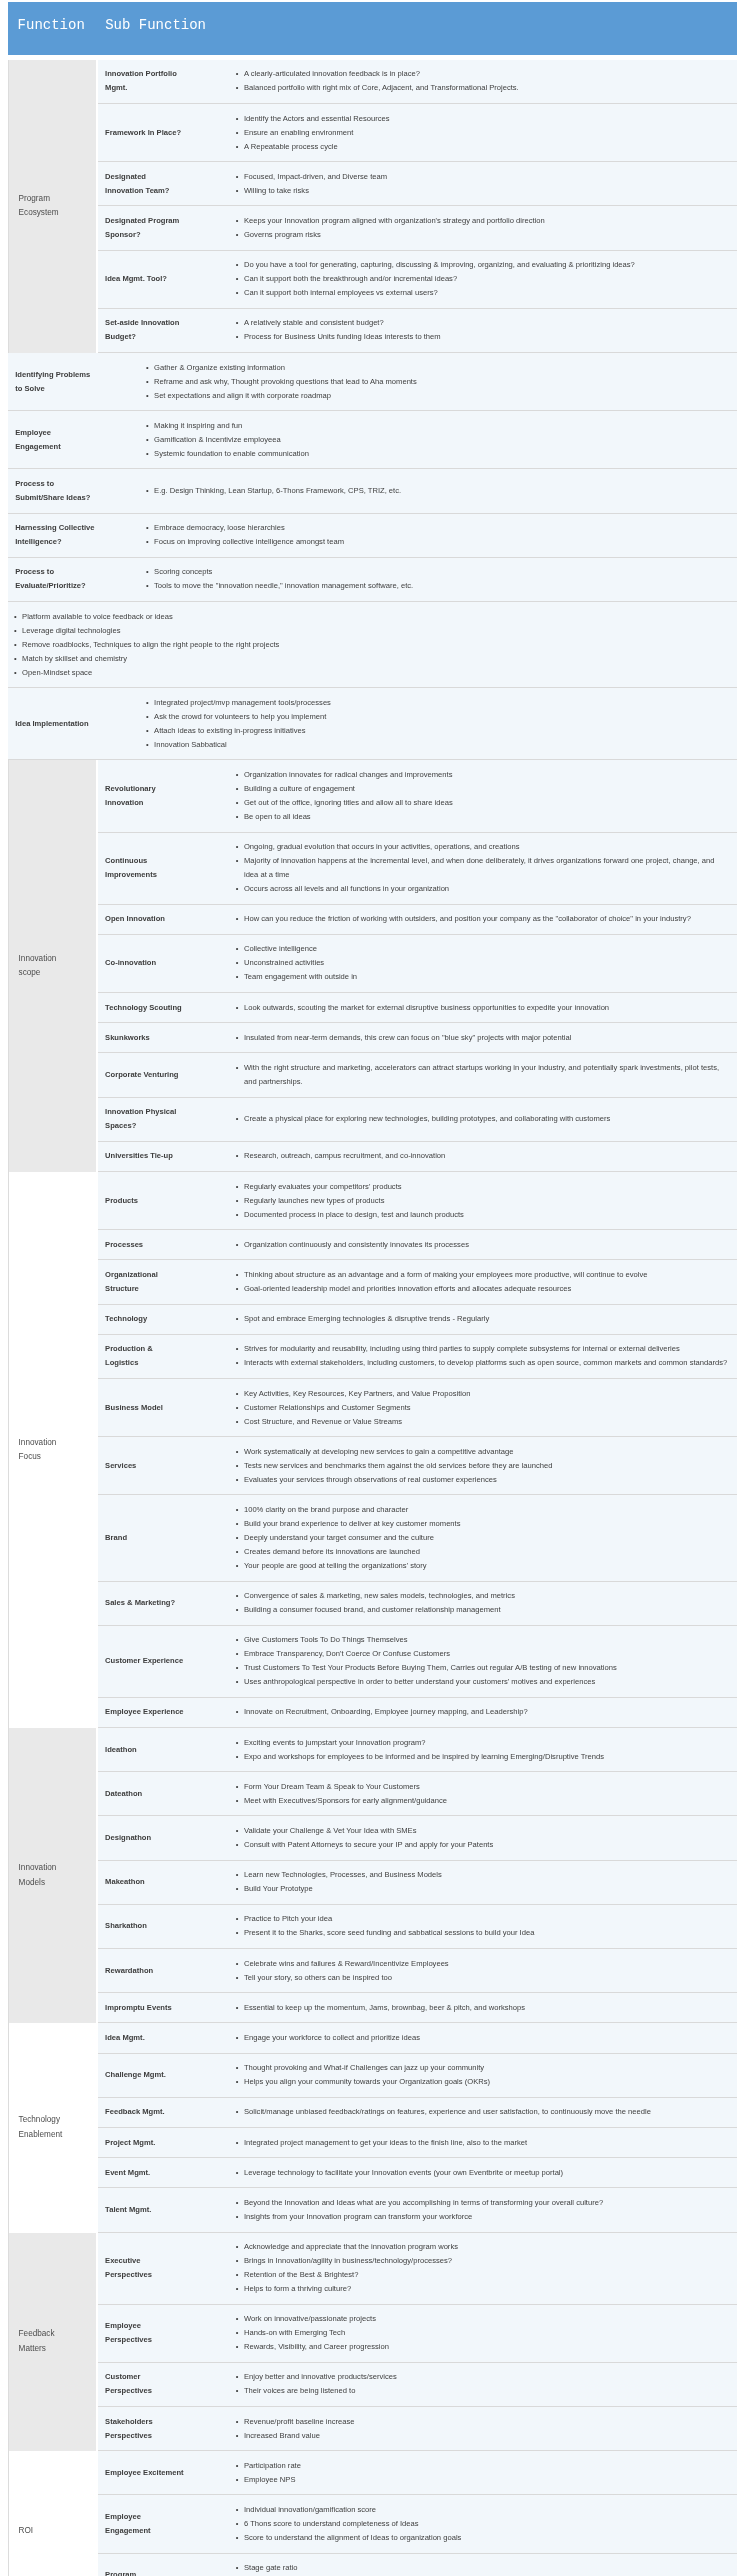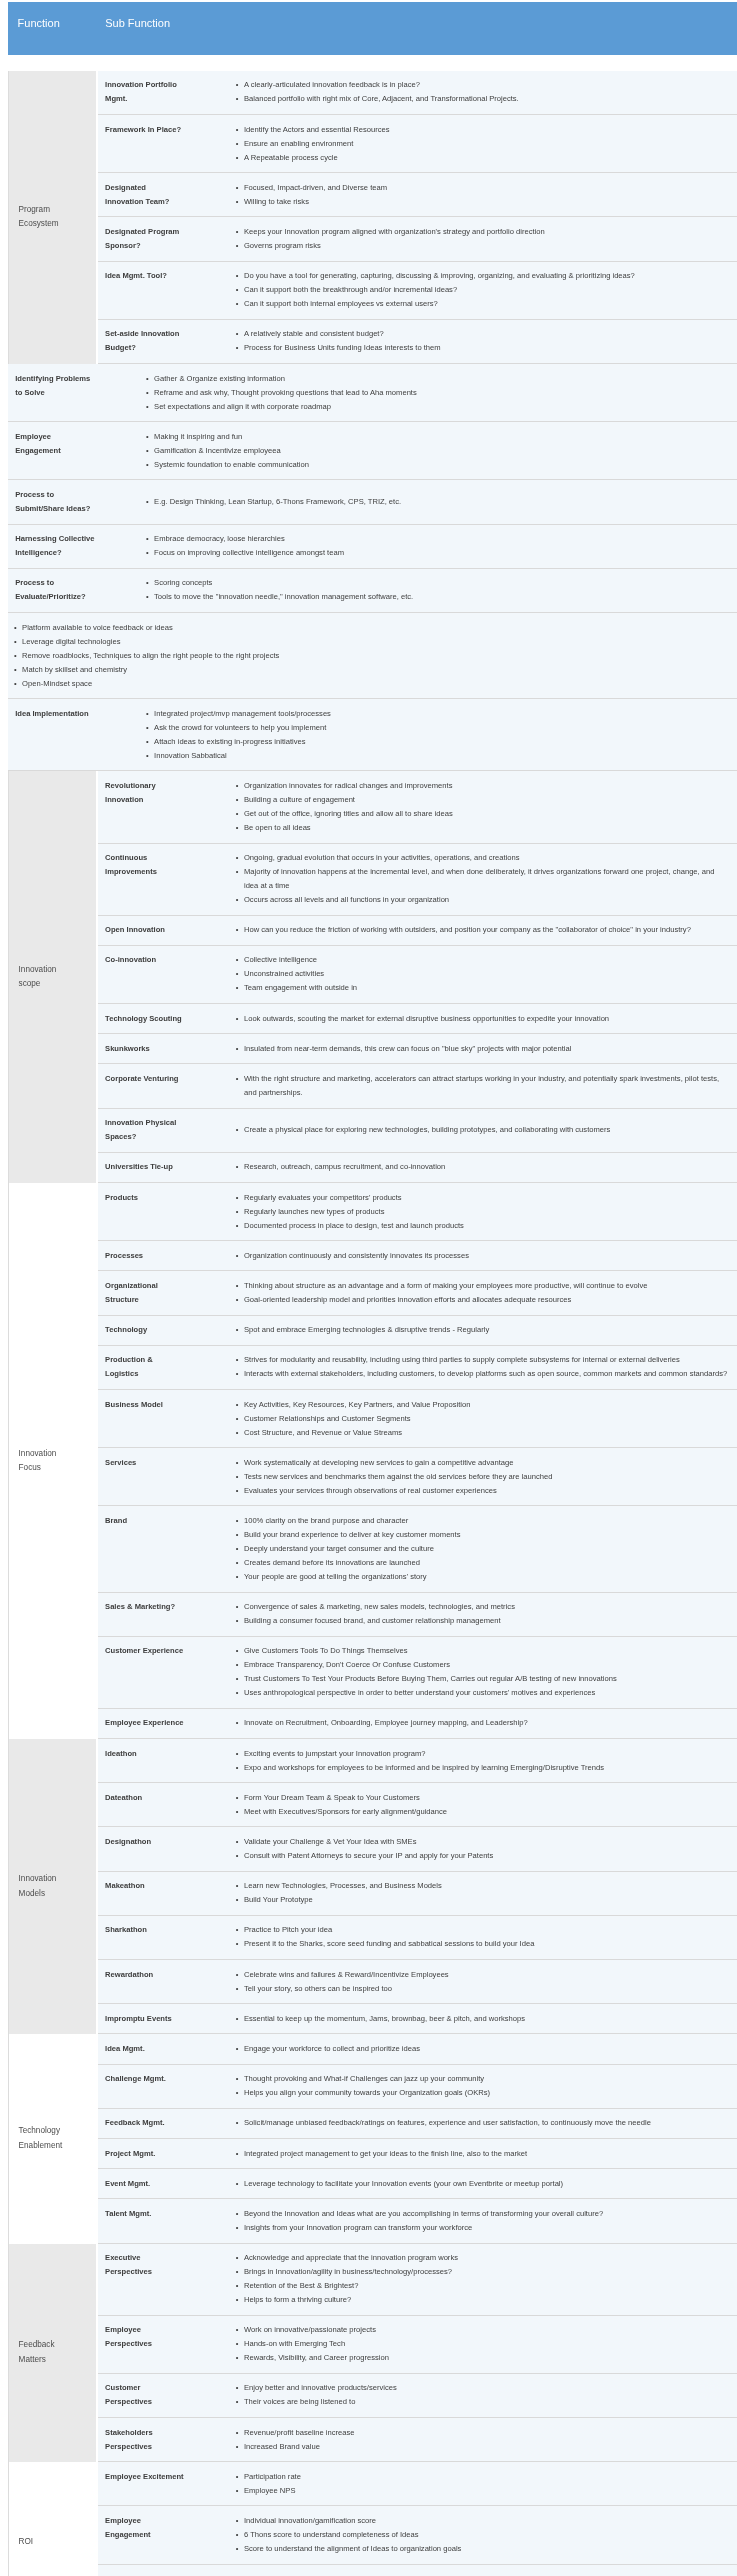--- a/index.html
+++ b/index.html
@@ -14,40 +14,40 @@
     --functext:#4D4D4D;
   }
   *{box-sizing:border-box;}
   html,body{margin:0;padding:0;background:#FFFFFF;}
   body{width:737px;font-family:"Liberation Sans","DejaVu Sans",sans-serif;}
   .page{padding:1.9px 0 3.8px 8.2px;width:737px;}
   .table{width:729px;}
 
   
   .thead{display:flex;background:var(--header-bg);height:53px;color:var(--header-text);
-         font-size:11px;font-weight:400;margin-bottom:16px;}
+         font-size:14px;font-weight:400;margin-bottom:5px;font-family:Liberation Mono, monospace;}
   .th{padding-top:15px;}
   .th-func{width:90px;padding-left:9.4px;}
   .th-sub{width:132px;padding-left:7px;}
   .th-trends{flex:1;padding-left:3.8px;}
 
   
   .section{display:flex;}
   .func-cell{width:88px;flex:0 0 88px;margin-right:1.9px;display:flex;align-items:center;
              padding-left:9.4px;border-left:0.6px solid #DCDCDC;}
   .section.shaded .func-cell{background:var(--func-shaded);}
   .section.plain .func-cell{background:var(--func-plain);}
   .func-label{font-size:8.2px;color:var(--functext);line-height:14.5px;font-weight:400;}
   .func-line{display:block;}
 
   .rows{flex:1;display:flex;flex-direction:column;}
   .row{display:flex;background:var(--row-bg);border-bottom:0.6px solid var(--divider);
        padding:7.6px 0;}
   .sub-cell{width:132px;flex:0 0 132px;padding-left:7px;padding-right:8.8px;
-            display:flex;}
+            display:flex;align-items:center;}
   .sub-label{font-size:7.6px;font-weight:bold;color:var(--subtext);line-height:14px;}
   .sub-line{display:block;}
   .trends-cell{flex:1;padding-left:5.7px;padding-right:7.6px;display:flex;
                flex-direction:column;justify-content:center;}
   .bullet{display:flex;font-size:7.6px;color:var(--text);line-height:14px;}
   .dot{flex:0 0 8.2px;width:8.2px;font-size:7.6px;}
   .bullet-text{flex:1;}
 </style>
 </head>
 <body>

